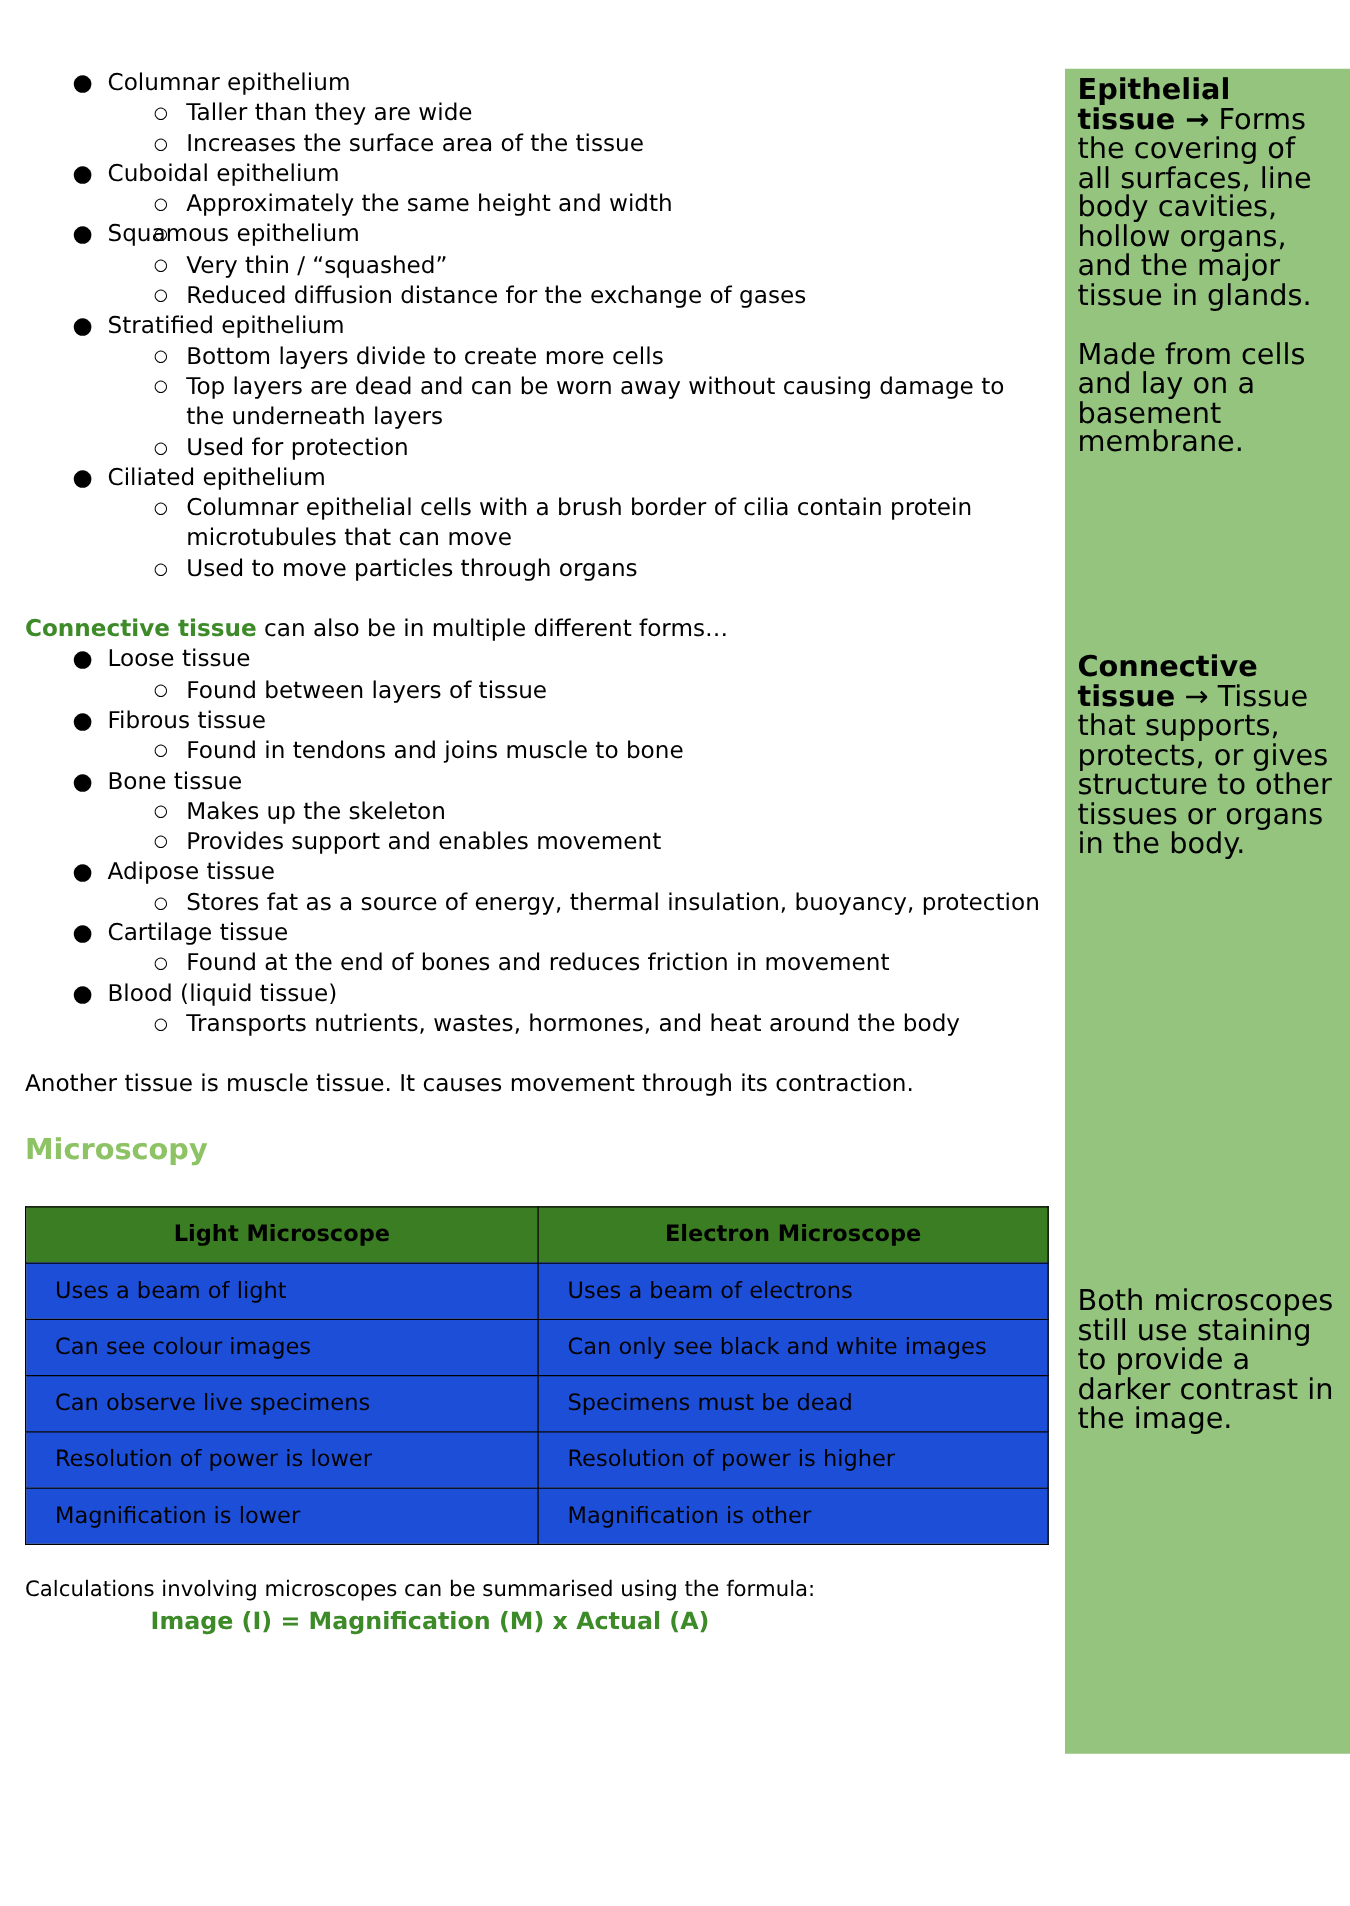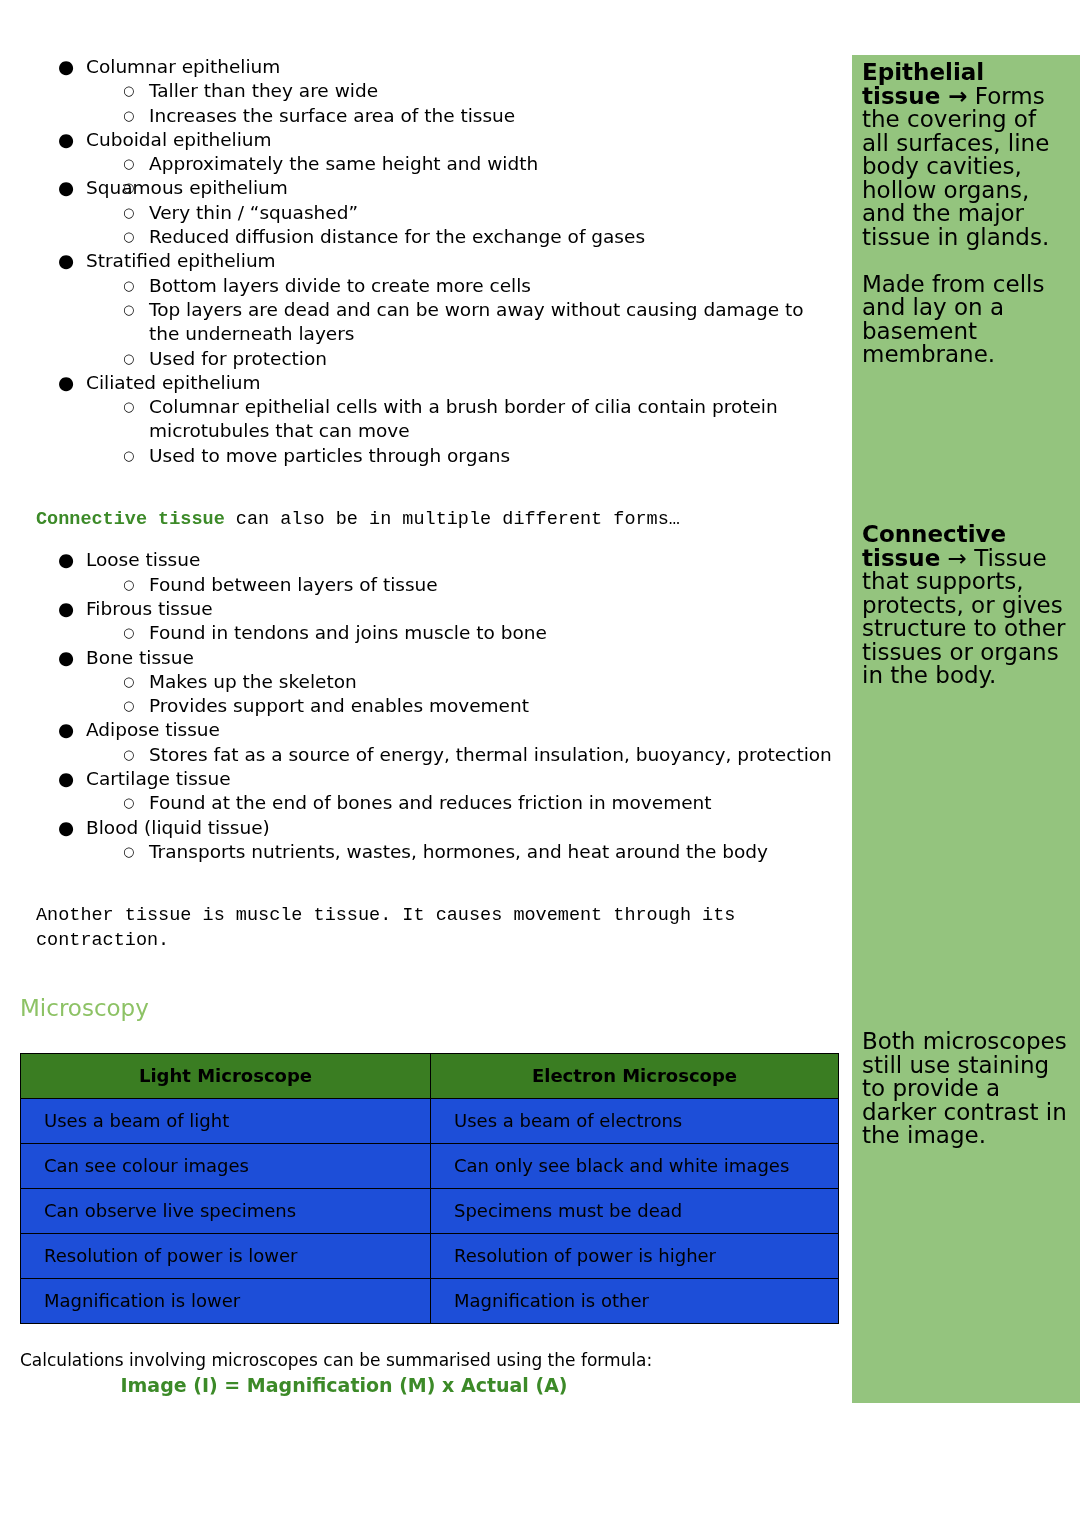--- a/index.html
+++ b/index.html
@@ -94,37 +94,36 @@
   ul.lvl2 > li.l2 > .bullet2 {
     position: absolute;
     left: 38px;
     top: 0;
     font-size: 13px;
     line-height: 24.3px;
   }
 
   
   p.para {
-    margin: 16px;
+    margin: 0;
     font-size: 18.5px;
     line-height: 24.3px;
-    font-family: Liberation Mono, monospace;
   }
   .spacer-lg { height: 24px; }
 
   .green-bold {
     color: #3c8a28;
     font-weight: bold;
   }
 
   h2.section-head {
     margin: 0;
     font-size: 23px;
     line-height: 30px;
-    font-weight: normal;
+    font-weight: bold;
     color: #8dc265;
   }
 
   
   table.cmp {
     border-collapse: collapse;
     width: 818px;
     table-layout: fixed;
     margin: 0;
   }

